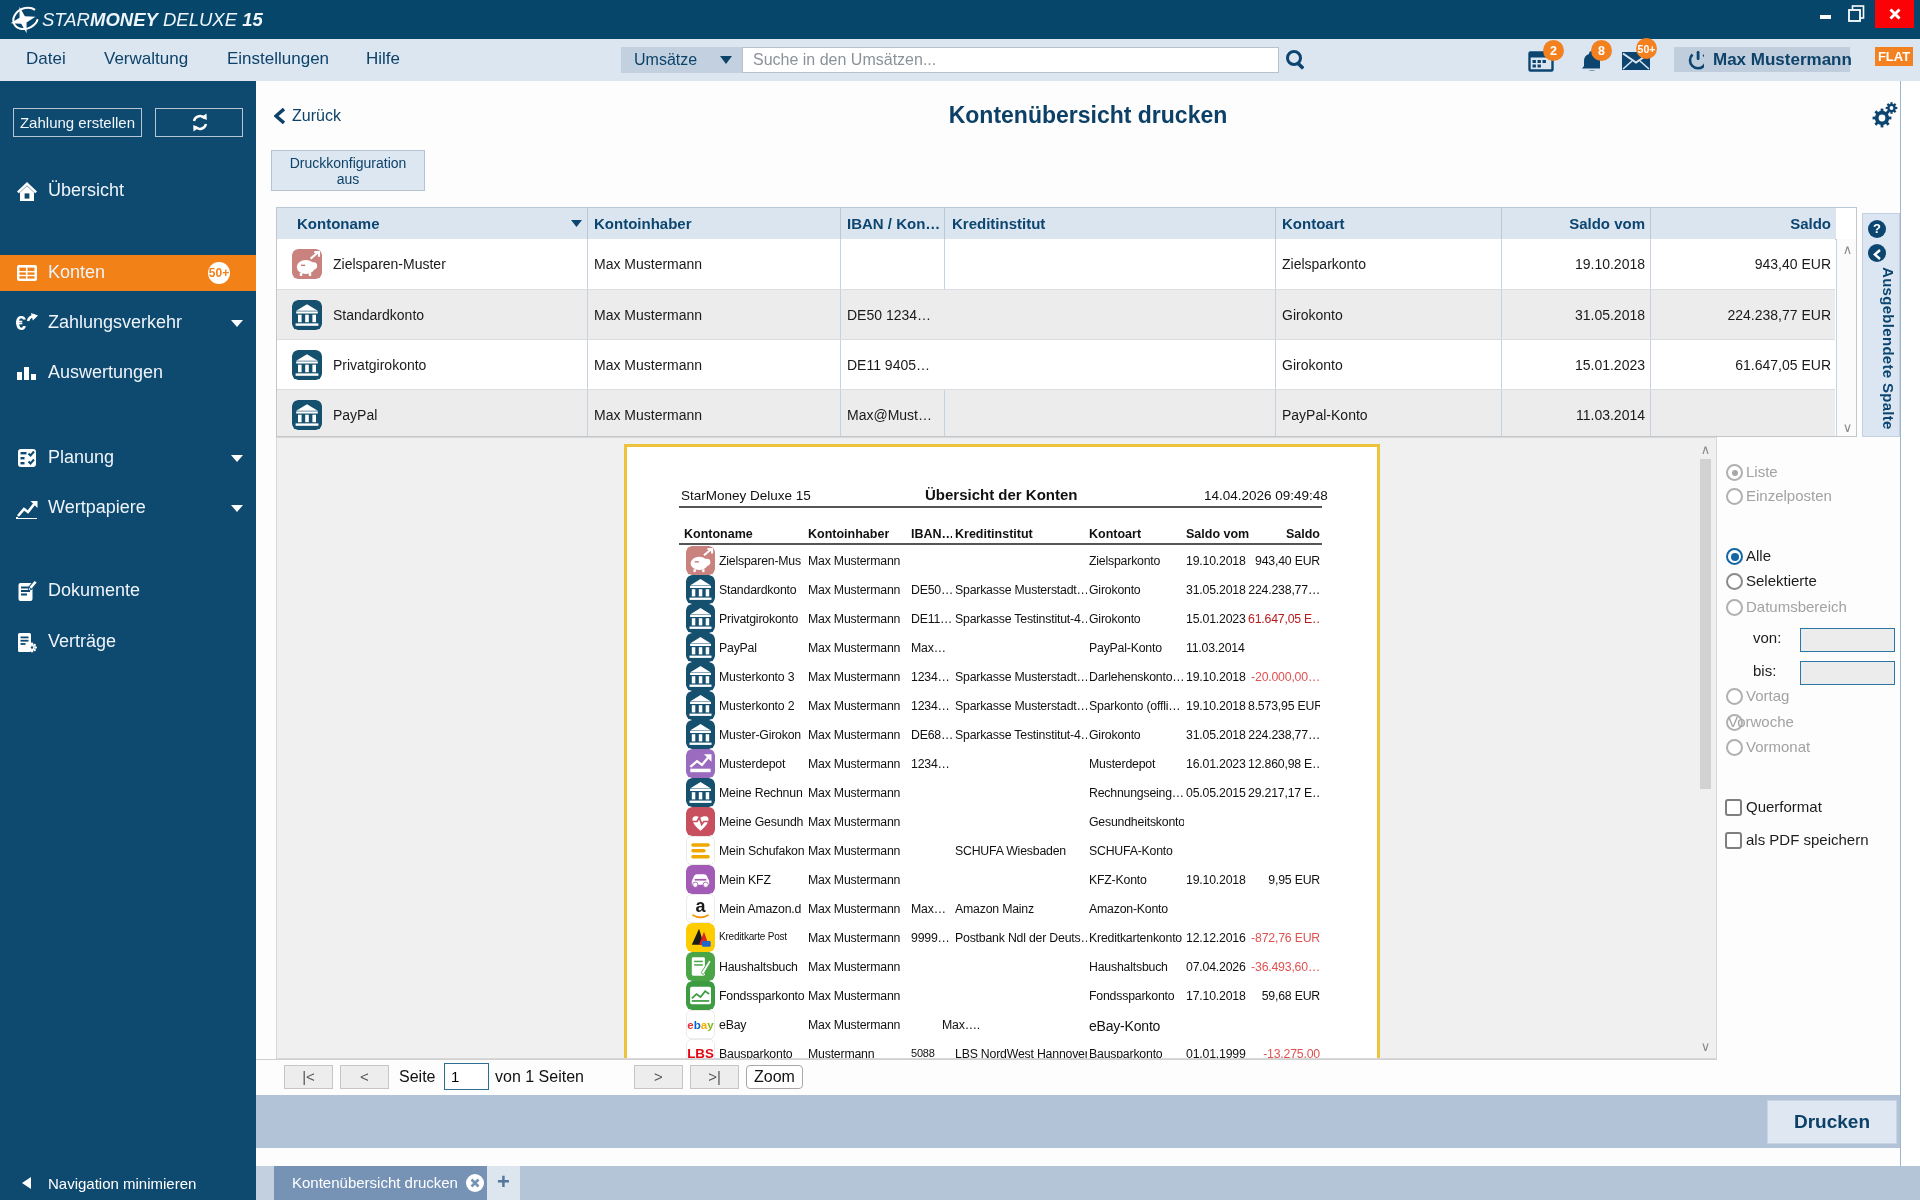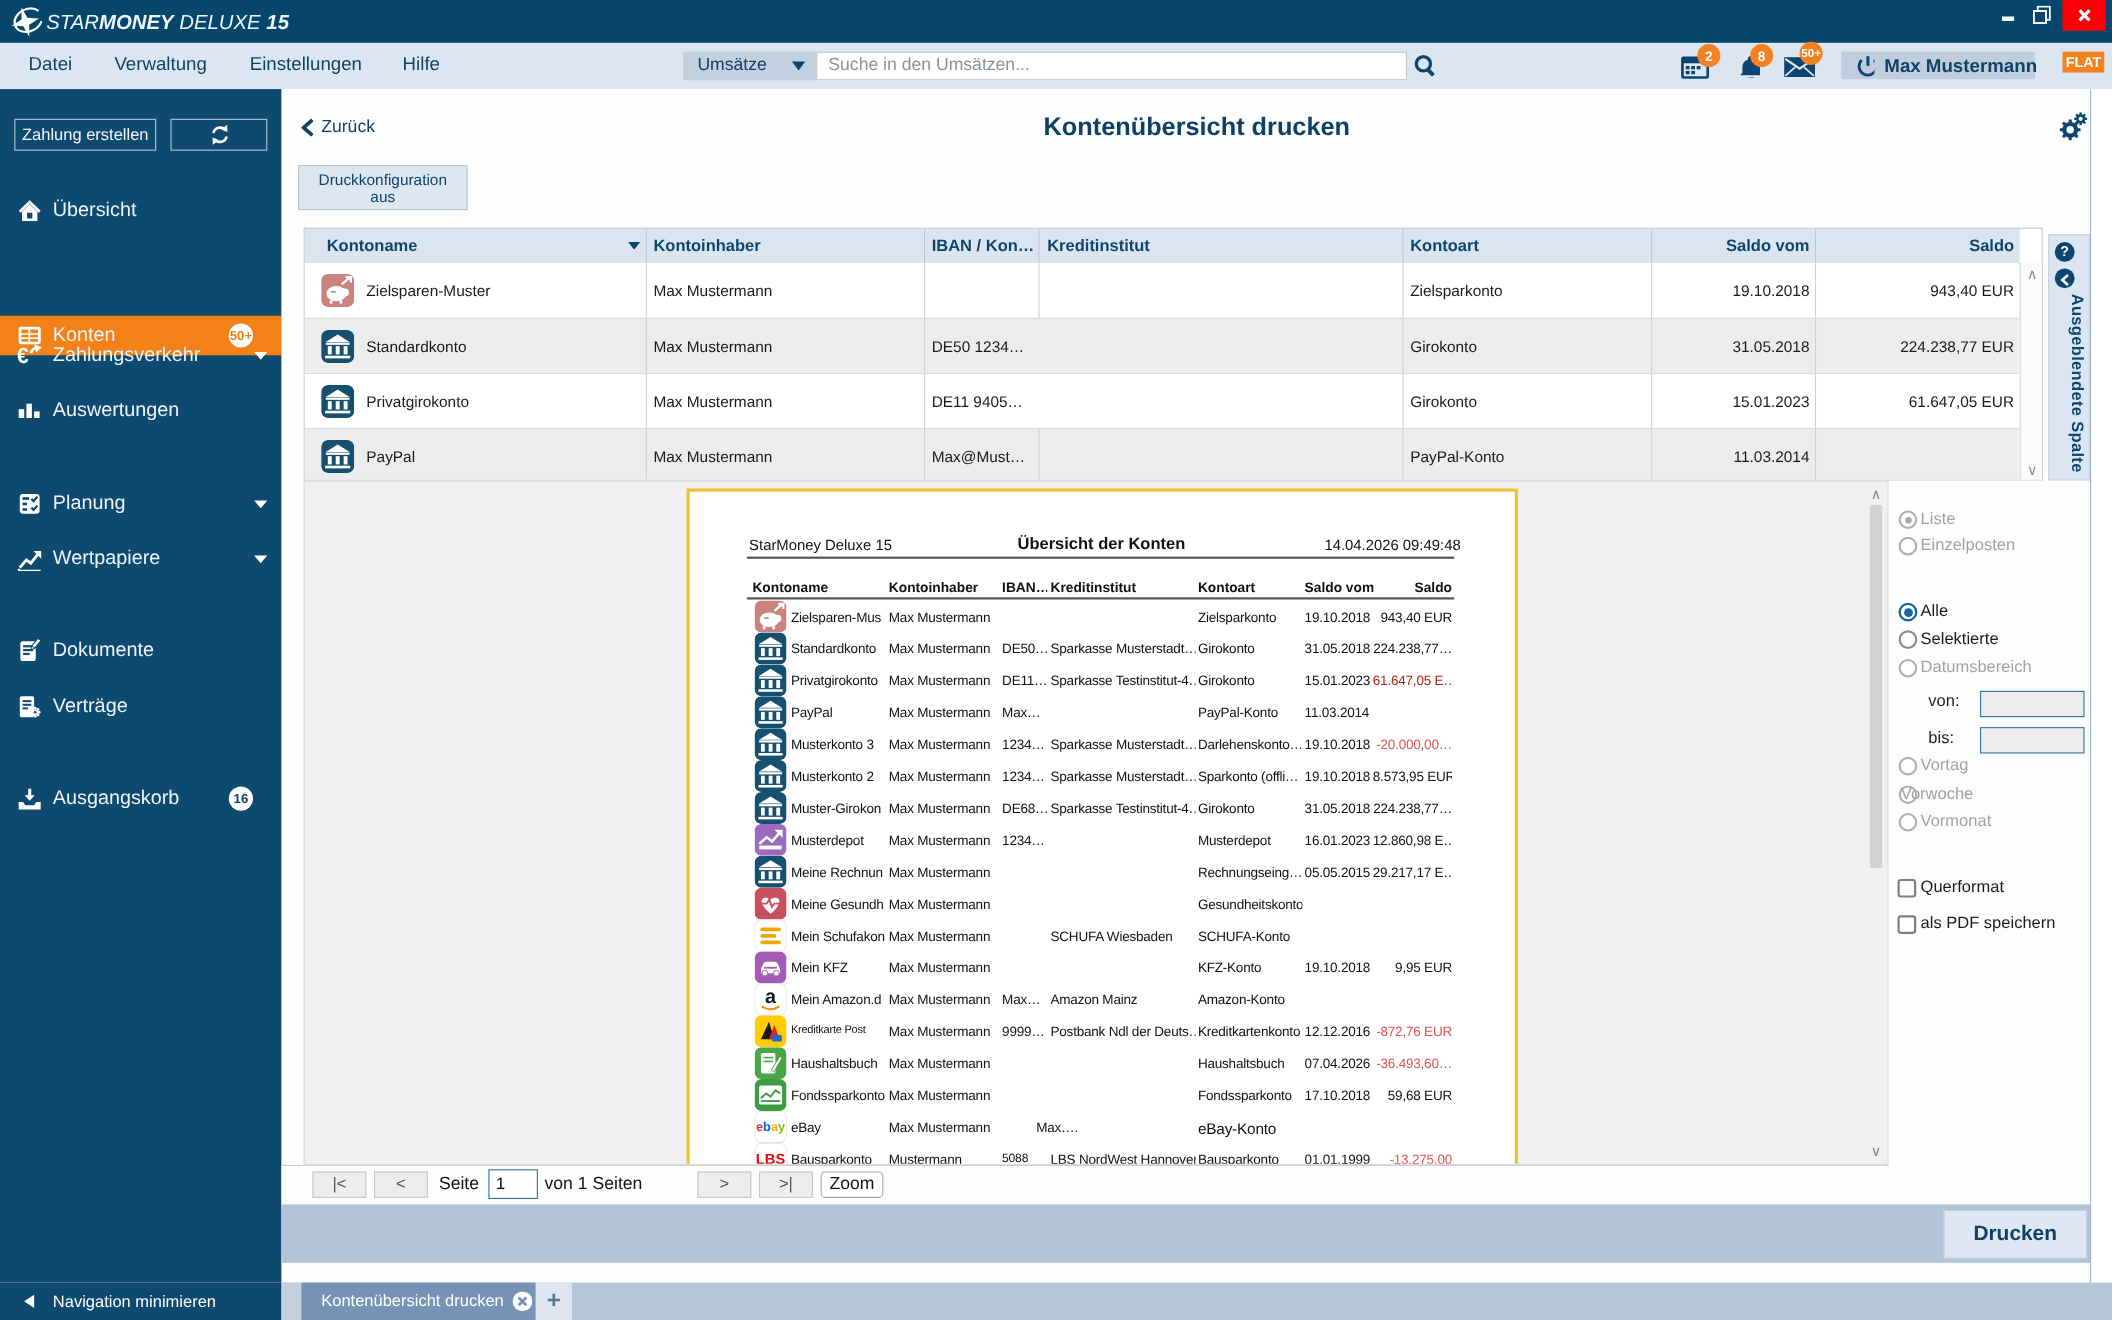--- a/index.html
+++ b/index.html
@@ -158,21 +158,21 @@
         </svg>
       </div>
 <div class="navitem" style="top:92px;">
         <svg class="abs" style="left:16px;top:7px;" width="22" height="22" viewBox="0 0 22 22">
           <path d="M11 2 L21 11.5 L19.2 13.3 L11 5.5 L2.8 13.3 L1 11.5 Z" fill="#fff"></path>
           <path d="M4 12.5 L11 6 L18 12.5 L18 21 L4 21 Z" fill="#fff"></path>
           <rect x="8.6" y="13.4" width="4.8" height="5.2" fill="#0e4a70"></rect>
         </svg>
         <span class="lbl">Übersicht</span>
       </div>
-<div class="navitem active" style="top:174px;margin-top:32px;">
+<div class="navitem active" style="top:174px;">
         <svg class="abs" style="left:16px;top:7px;" width="22" height="22" viewBox="0 0 22 22">
           <rect x="1" y="3" width="20" height="16" rx="2" fill="#fff"></rect>
           <rect x="3.4" y="5.6" width="6.5" height="3.4" fill="#f28118"></rect>
           <rect x="11.5" y="5.6" width="7" height="3.4" fill="#f28118"></rect>
           <rect x="3.4" y="10.4" width="6.5" height="2.4" fill="#f28118"></rect>
           <rect x="11.5" y="10.4" width="7" height="2.4" fill="#f28118"></rect>
           <rect x="3.4" y="14.2" width="6.5" height="2.4" fill="#f28118"></rect>
           <rect x="11.5" y="14.2" width="7" height="2.4" fill="#f28118"></rect>
         </svg>
         <span class="lbl">Konten</span>
@@ -240,29 +240,20 @@
           <circle cx="16.00286677615864" cy="20.099998858554606" r="1.3" fill="#fff"></circle>
           <circle cx="13.457458078647981" cy="19.048623271134357" r="1.3" fill="#fff"></circle>
           <circle cx="12.400004565780858" cy="16.505733550499354" r="1.3" fill="#fff"></circle>
           <circle cx="13.449352842907818" cy="13.959488421593484" r="1.3" fill="#fff"></circle>
           <circle cx="15.991399678795787" cy="12.900010273004215" r="1.3" fill="#fff"></circle>
           <circle cx="18.538479624430323" cy="13.947330574408019" r="1.3" fill="#fff"></circle>
           <circle cx="16" cy="16.5" r="2.6" fill="#fff"></circle>
           <circle cx="16" cy="16.5" r="1.2" fill="#0e4a70"></circle>
         </svg>
         <span class="lbl">Verträge</span>
-      </div>
-<div class="navitem" style="top:627px;">
-        <svg class="abs" style="left:16px;top:7px;" width="22" height="22" viewBox="0 0 22 22">
-          <path d="M1 14 L5 14 L7 17 L15 17 L17 14 L21 14 L21 21 L1 21 Z" fill="#fff"></path>
-          <rect x="9.6" y="2" width="2.8" height="7" fill="#fff"></rect>
-          <path d="M6.5 8 L11 13 L15.5 8 Z" fill="#fff"></path>
-        </svg>
-        <span class="lbl">Ausgangskorb</span>
-        <span class="wbadge" style="color:#0d4269;">16</span>
       </div>
 </div>
 <div class="abs" id="navmin">
       <svg class="abs" style="left:20px;top:10px;" width="12" height="14" viewBox="0 0 12 14">
         <path d="M11 1 L2 7 L11 13 Z" fill="#fff"></path>
       </svg>
       <span style="position:absolute;left:48px;top:9px;">Navigation minimieren</span>
     </div>
 <div class="abs" id="content">
 <div class="abs" id="zurueck"><svg class="abs" style="left:-18px;top:1px;" width="11" height="16" viewBox="0 0 11 16">

